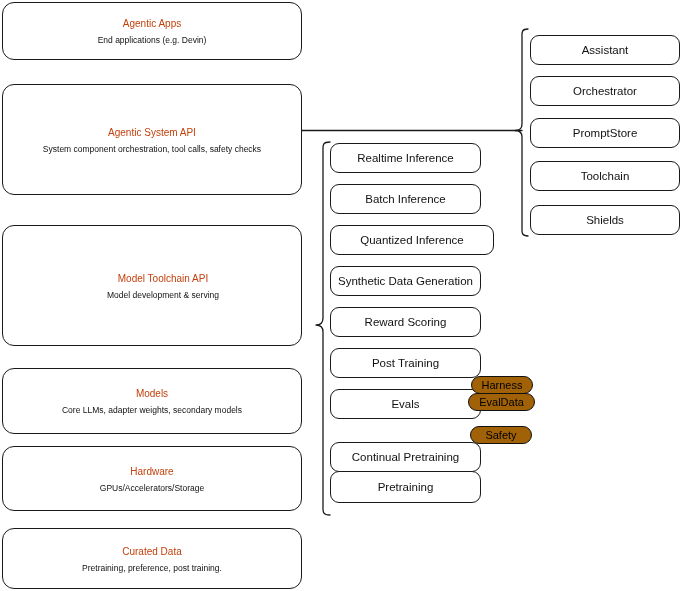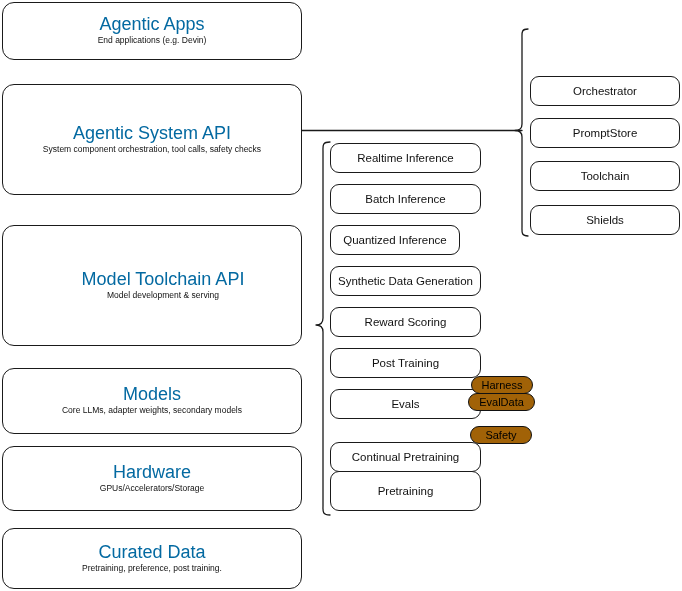--- a/index.html
+++ b/index.html
@@ -25,23 +25,23 @@
     border: 1.3px solid #1a1a1a;
     border-radius: 12px;
     background: #ffffff;
     display: flex;
     flex-direction: column;
     align-items: center;
     justify-content: center;
     text-align: center;
   }
   .stack-title {
-    font-size: 18px;
+    font-size: 10px;
     line-height: 16px;
-    color: #0369a1;
+    color: #c2410c;
   }
   .stack-sub {
     font-size: 8.5px;
     line-height: 12px;
     color: #111111;
     margin-top: 2px;
   }
   
   .cap-box {
     position: absolute;
@@ -144,52 +144,55 @@
              L 323 506
              C 323 511, 322 515, 330 515"></path>
   </svg>
 
   <div class="cap-box" style="left:330px; top:143px; width:151px; height:30px;">
     <span>Realtime Inference</span>
   </div>
   <div class="cap-box" style="left:330px; top:184px; width:151px; height:30px;">
     <span>Batch Inference</span>
   </div>
-  <div class="cap-box" style="left:330px; top:225px; width:130px; height:30px;">
+  <div class="cap-box" style="left:330px; top:225px; width:164px; height:30px;">
     <span>Quantized Inference</span>
   </div>
   <div class="cap-box" style="left:330px; top:266px; width:151px; height:30px;">
     <span>Synthetic Data Generation</span>
   </div>
   <div class="cap-box" style="left:330px; top:307px; width:151px; height:30px;text-align:right;">
     <span>Reward Scoring</span>
   </div>
   <div class="cap-box" style="left:330px; top:348px; width:151px; height:30px;">
     <span>Post Training</span>
   </div>
   <div class="cap-box" style="left:330px; top:389px; width:151px; height:30px;">
     <span>Evals</span>
   </div>
   <div class="cap-box" style="left:330px; top:430px; width:151px; height:30px;margin-top:12px;">
     <span>Continual Pretraining</span>
   </div>
-  <div class="cap-box" style="left:330px; top:471px; width:151px; height:40px;">
+  <div class="cap-box" style="left:330px; top:471px; width:151px; height:32px;">
     <span>Pretraining</span>
   </div>
 
   <div class="sub-pill" style="left:471px; top:376px; width:62px; height:18px;">
     <span>Harness</span>
   </div>
   <div class="sub-pill" style="left:468px; top:393px; width:67px; height:18px;">
     <span>EvalData</span>
   </div>
   <div class="sub-pill" style="left:470px; top:426px; width:62px; height:18px;">
     <span>Safety</span>
   </div>
 
+  <div class="cap-box" style="left:530px; top:35px; width:150px; height:30px;">
+    <span>Assistant</span>
+  </div>
   <div class="cap-box" style="left:530px; top:76px; width:150px; height:30px;">
     <span>Orchestrator</span>
   </div>
   <div class="cap-box" style="left:530px; top:118px; width:150px; height:30px;">
     <span>PromptStore</span>
   </div>
   <div class="cap-box" style="left:530px; top:161px; width:150px; height:30px;">
     <span>Toolchain</span>
   </div>
   <div class="cap-box" style="left:530px; top:205px; width:150px; height:30px;">

